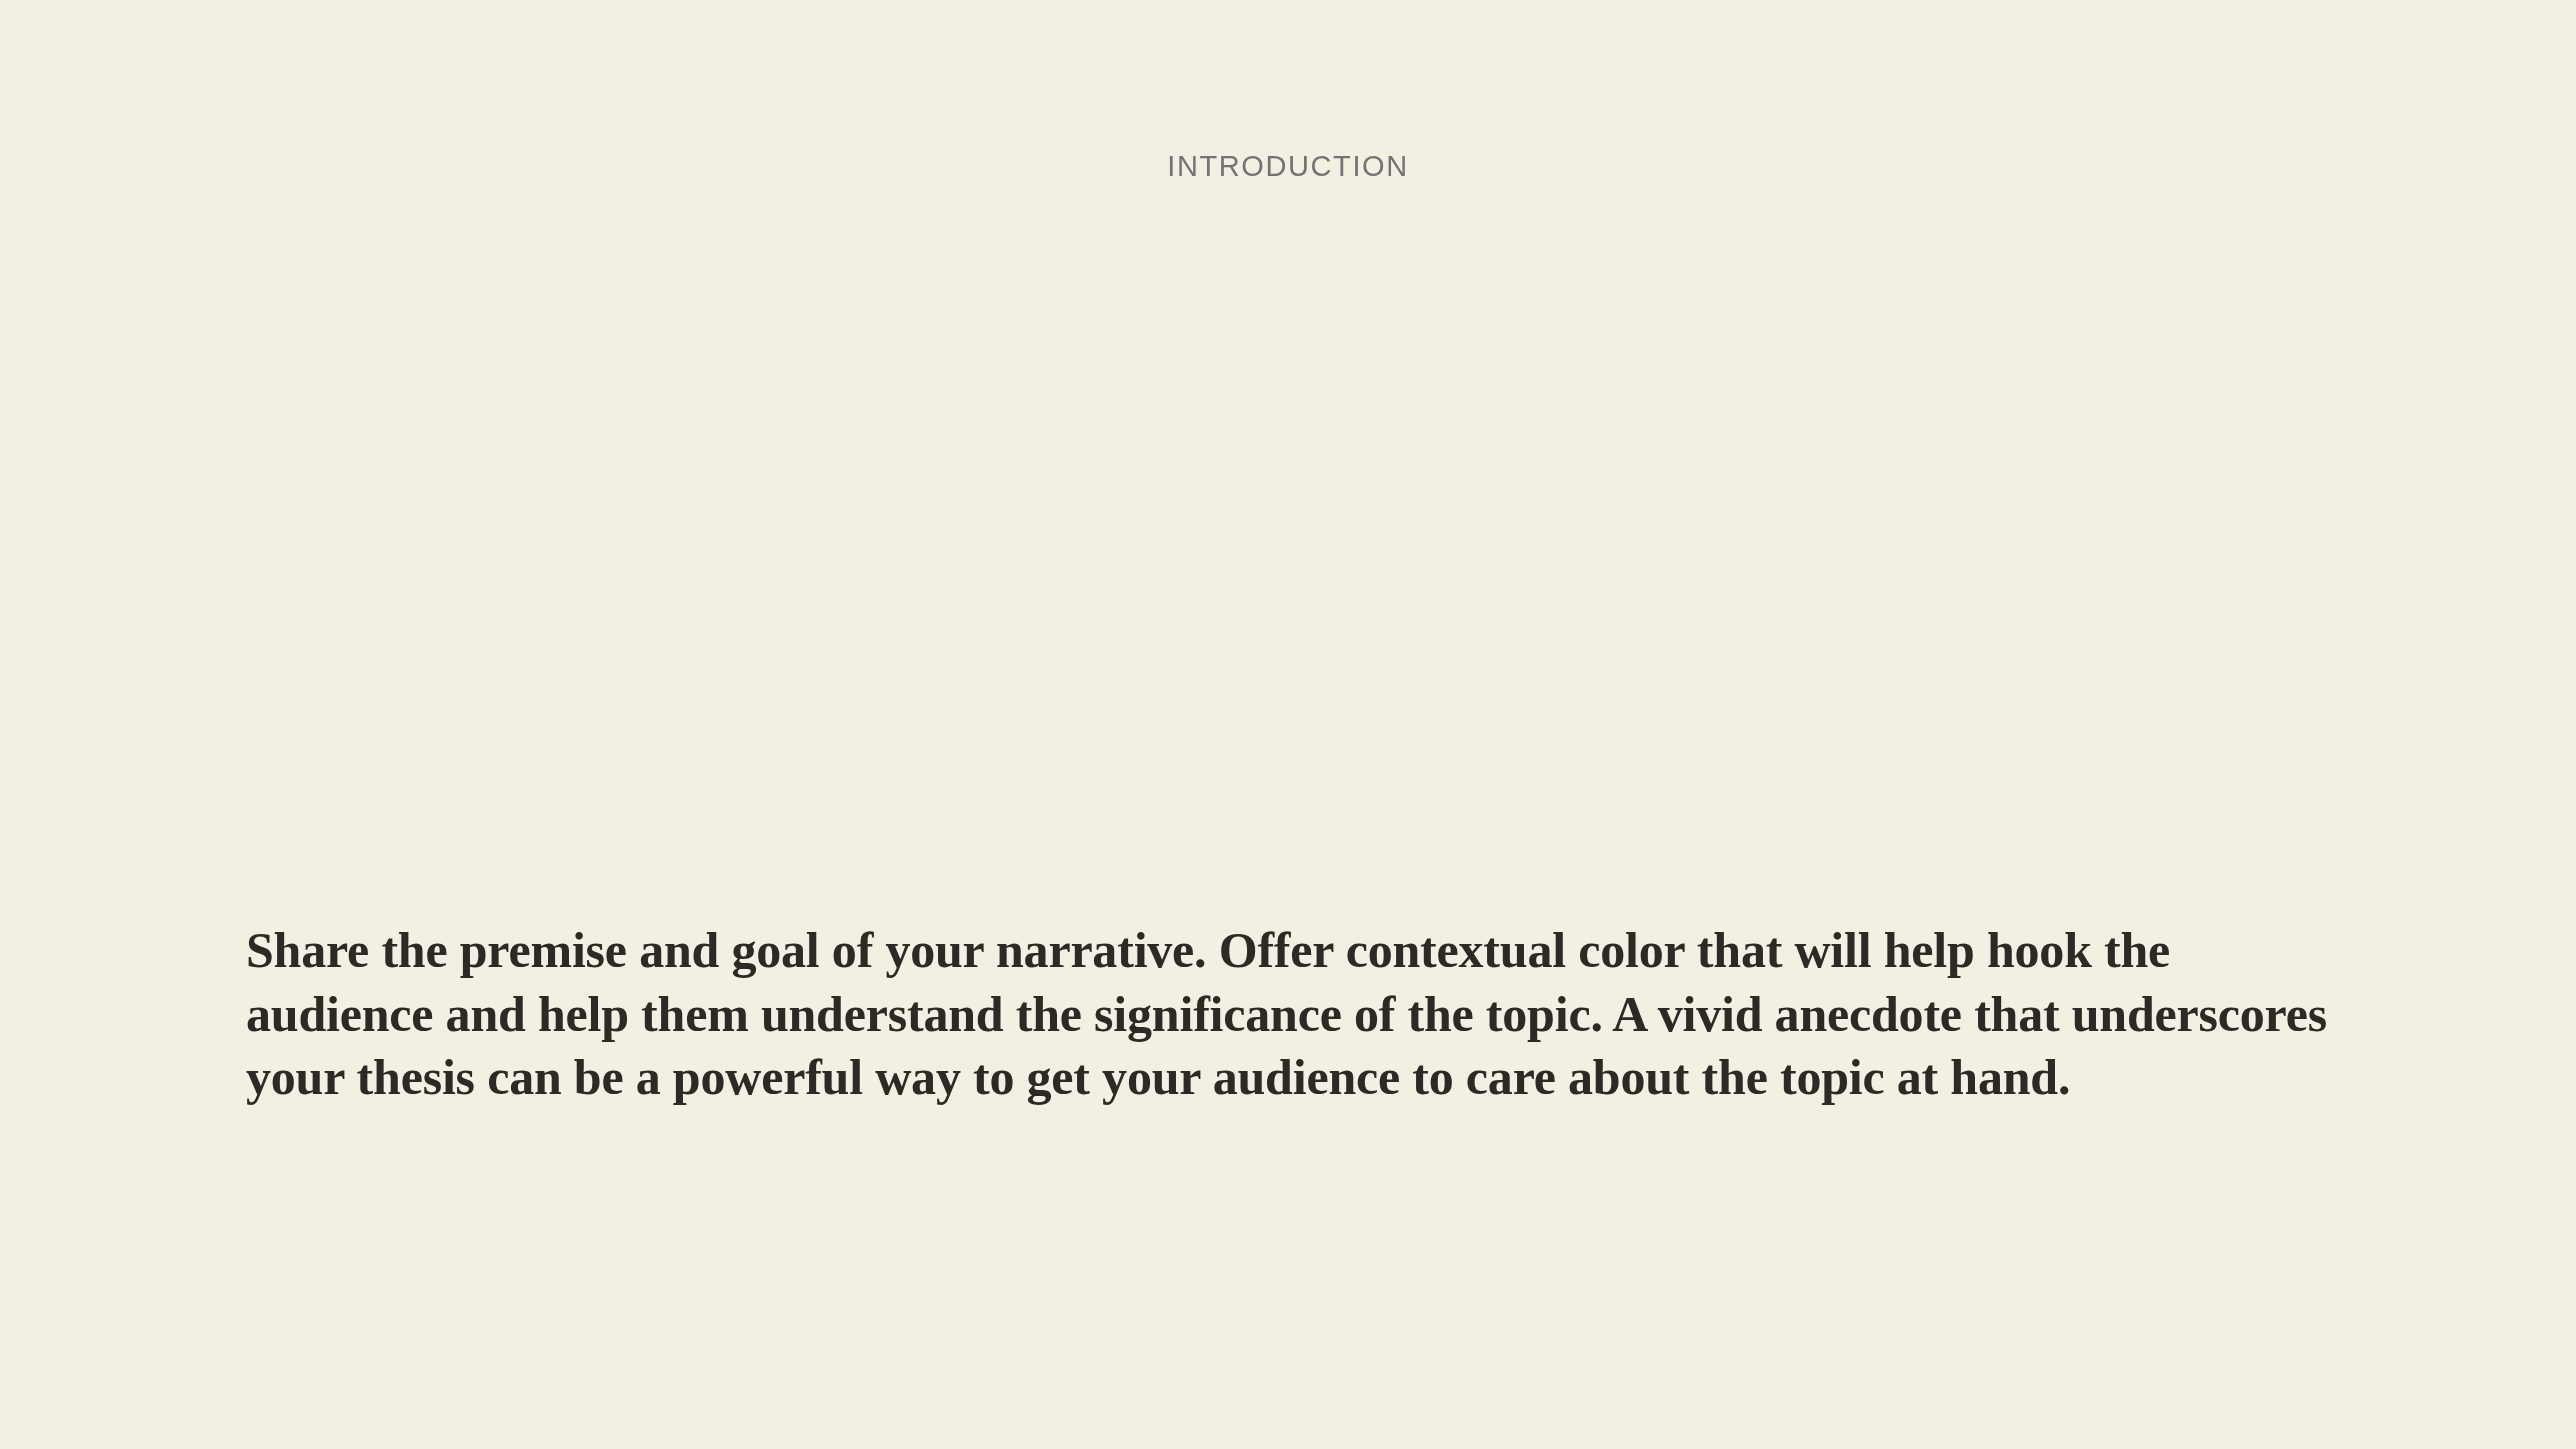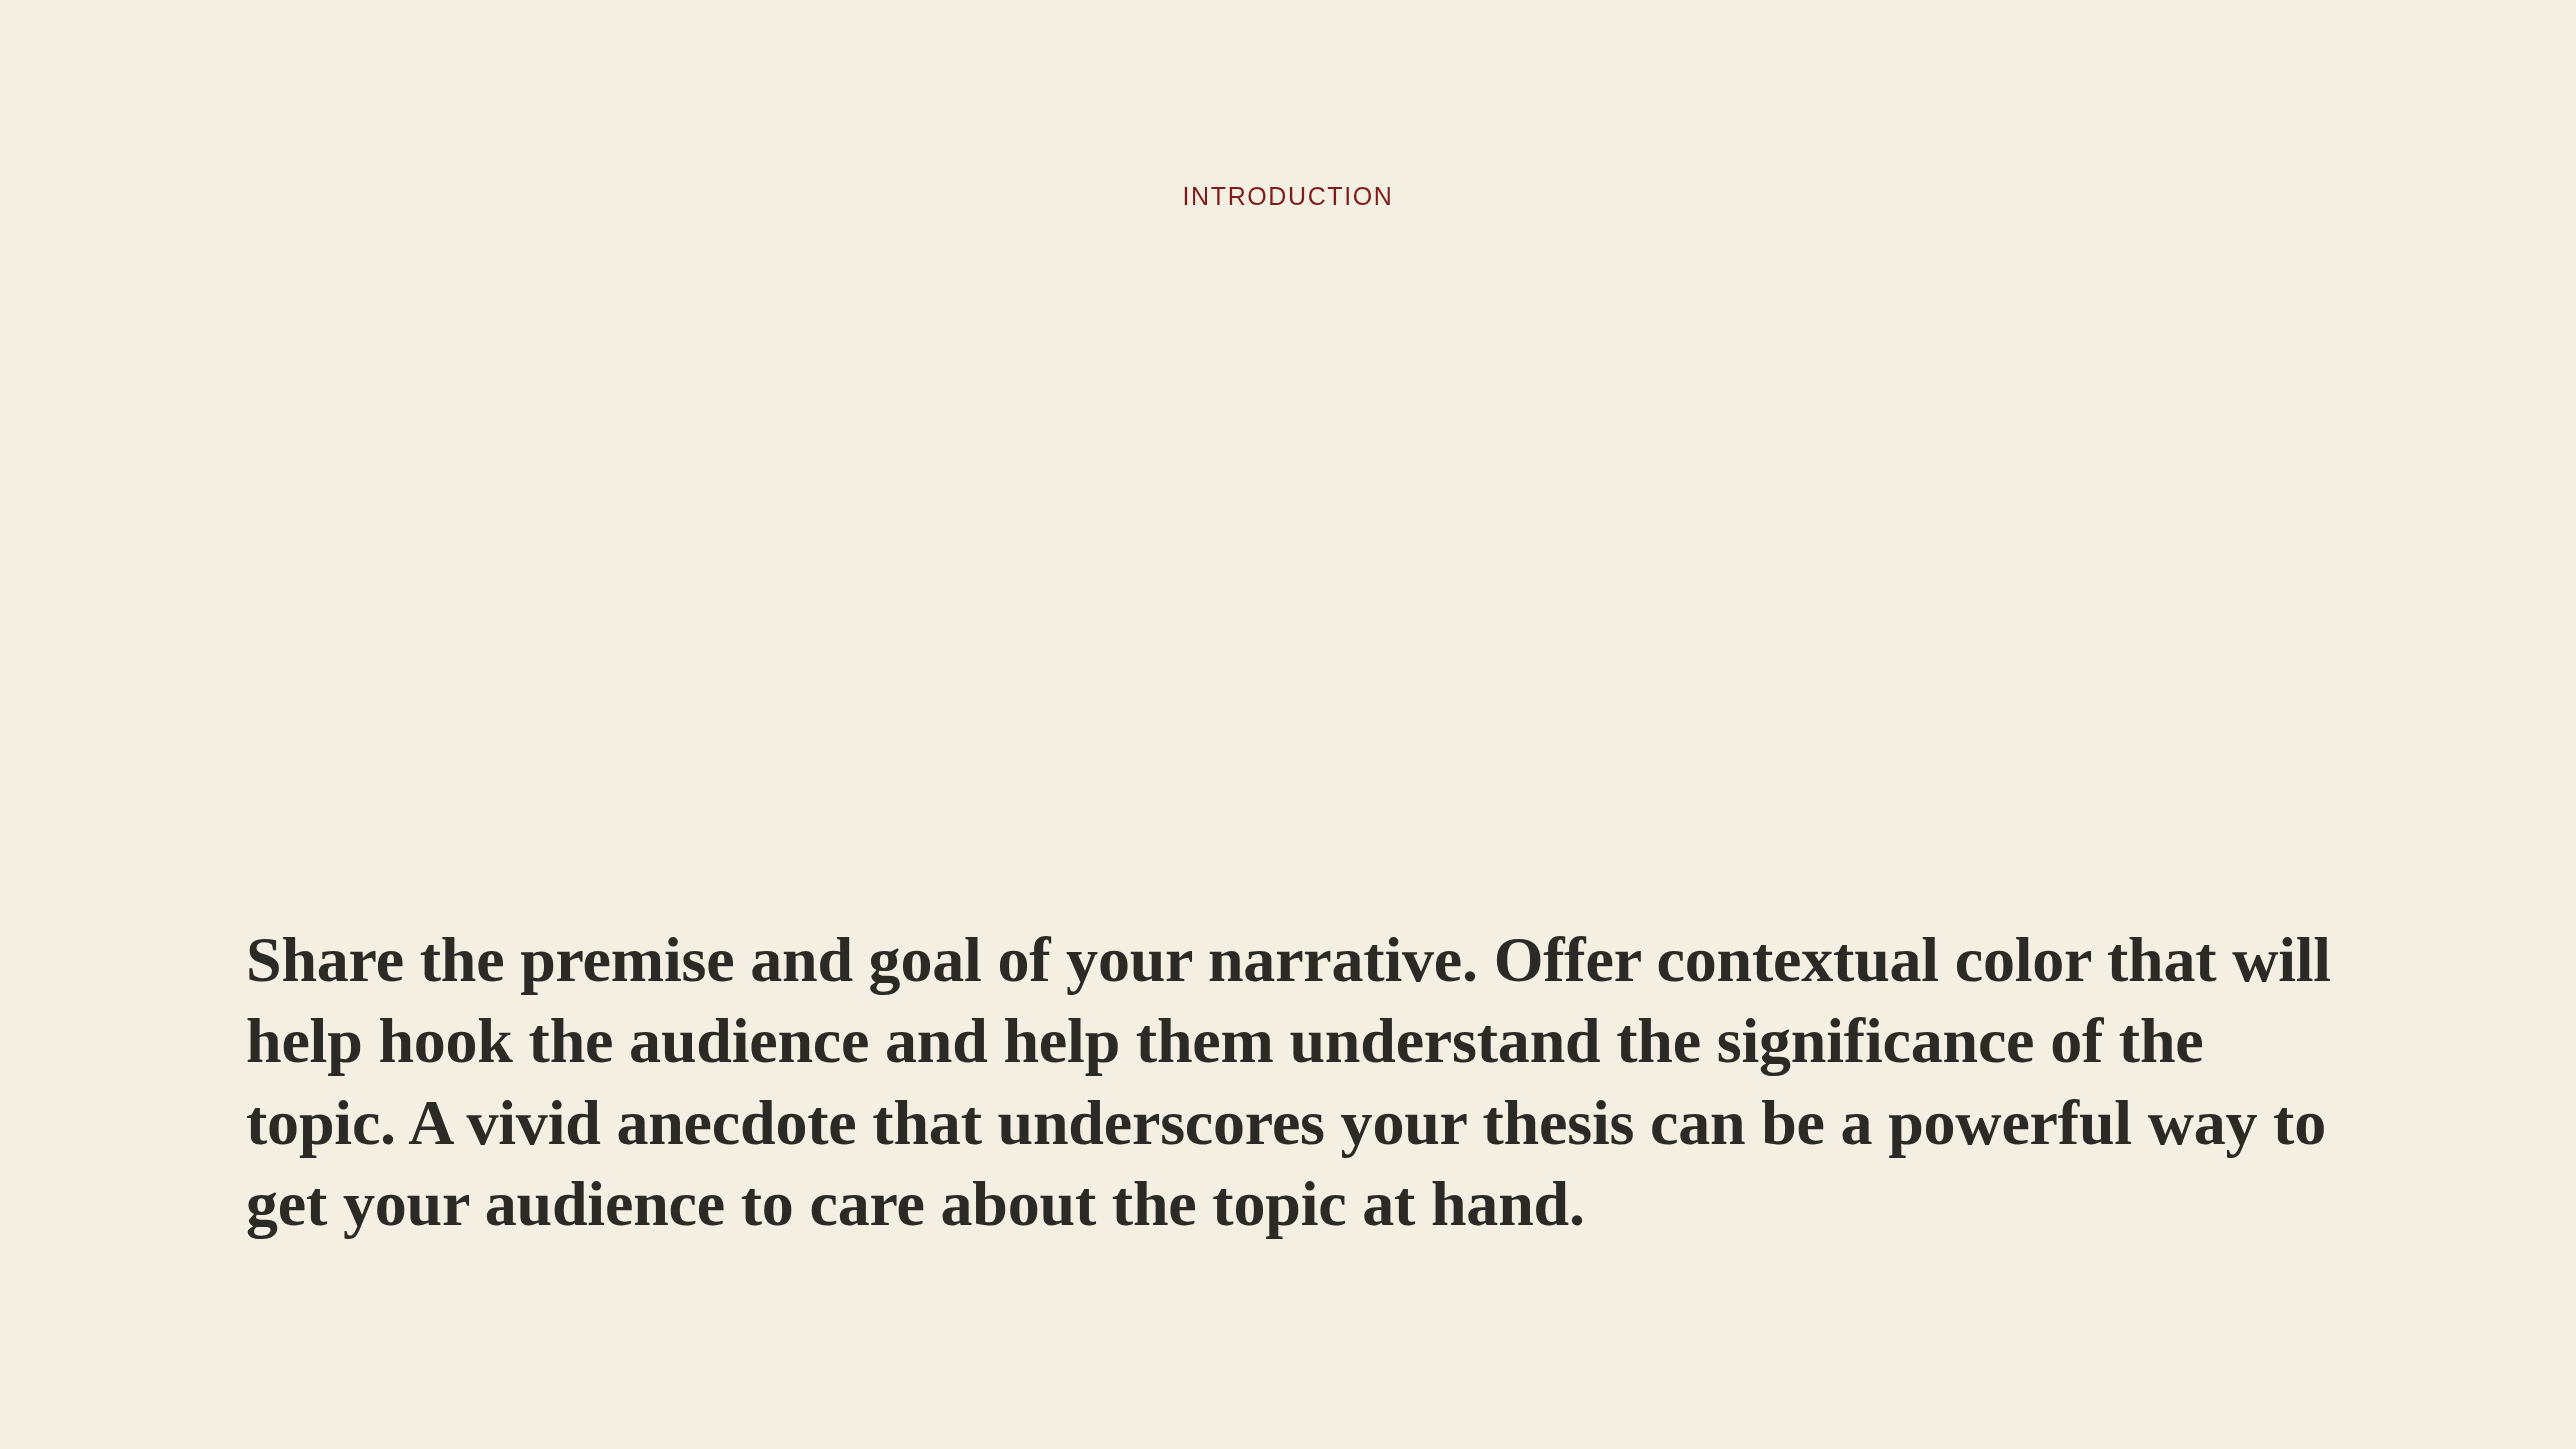--- a/index.html
+++ b/index.html
@@ -20,36 +20,35 @@
     background: #f4efe3;
     box-sizing: border-box;
   }
   .eyebrow {
     position: absolute;
     top: 149px;
     left: 0;
     width: 2576px;
     text-align: center;
     font-family: "Liberation Sans", sans-serif;
-    font-size: 25px;
+    font-size: 29px;
     font-weight: 400;
     letter-spacing: 1.6px;
-    color: #7f1d1d;
+    color: #737373;
     line-height: 1.2;
-    margin-top: 32px;
   }
   .body-block {
     position: absolute;
     left: 246px;
     top: 919px;
     width: 2106px;
   }
   .body-text {
     font-family: "Liberation Serif", serif;
-    font-size: 64px;
+    font-size: 50px;
     font-weight: 700;
     line-height: 1.27;
     color: #2c2a24;
     letter-spacing: -0.2px;
     margin: 0;
     text-rendering: optimizeLegibility;
   }
 </style>
 </head>
 <body>

